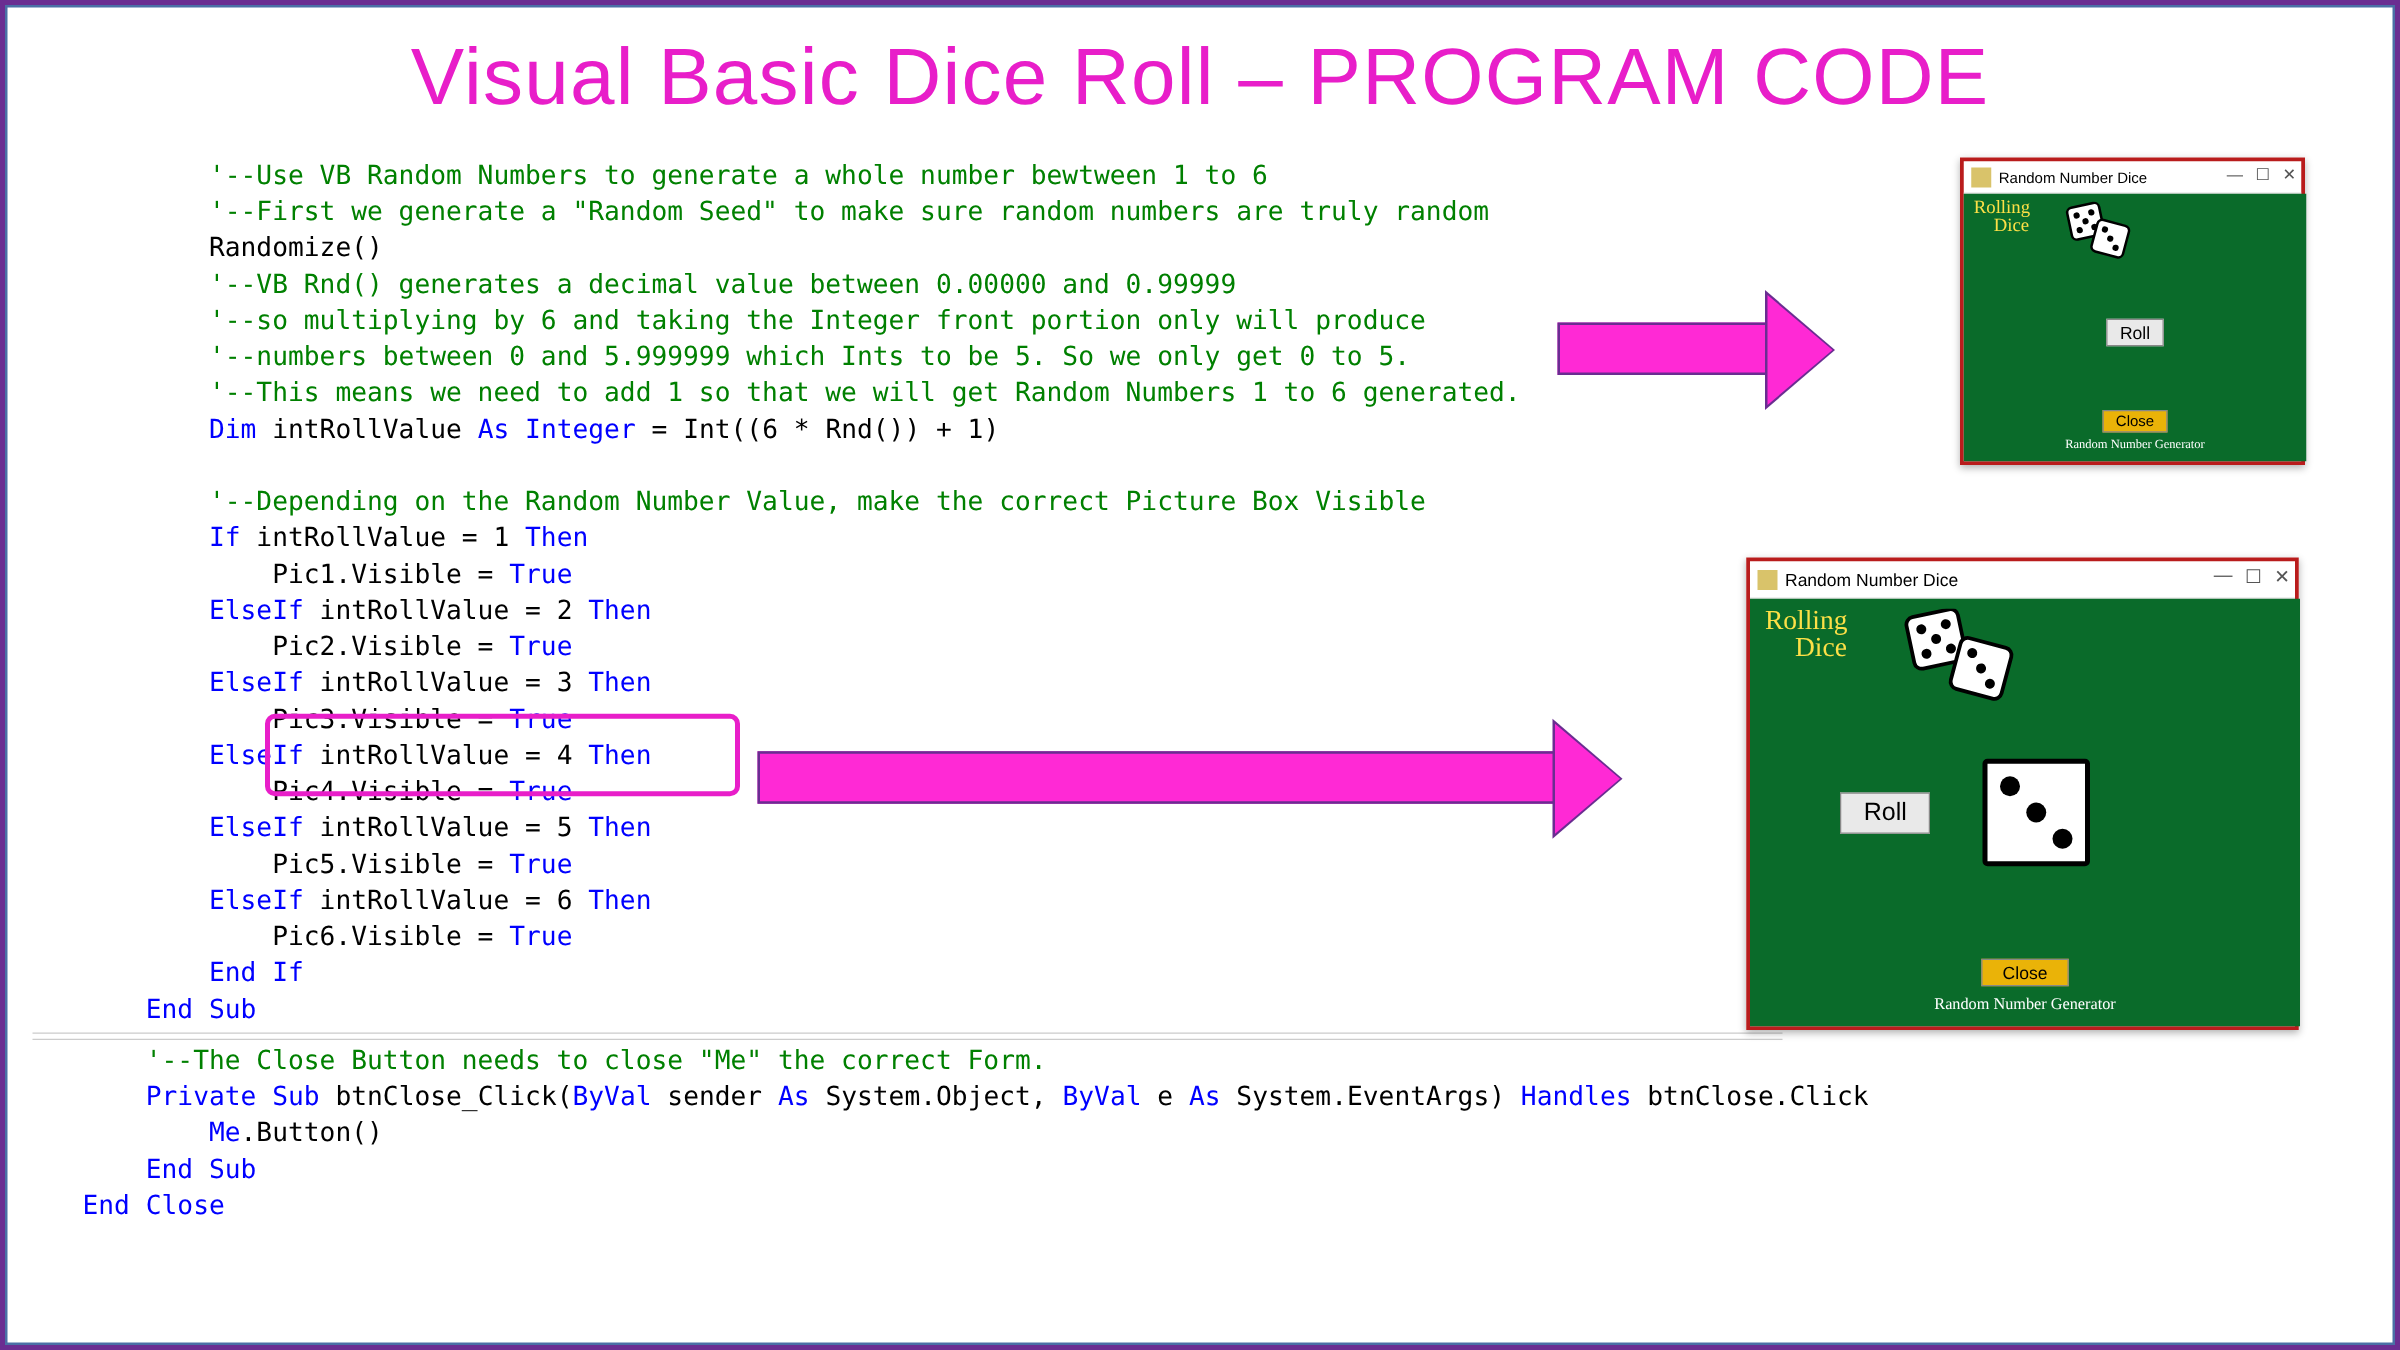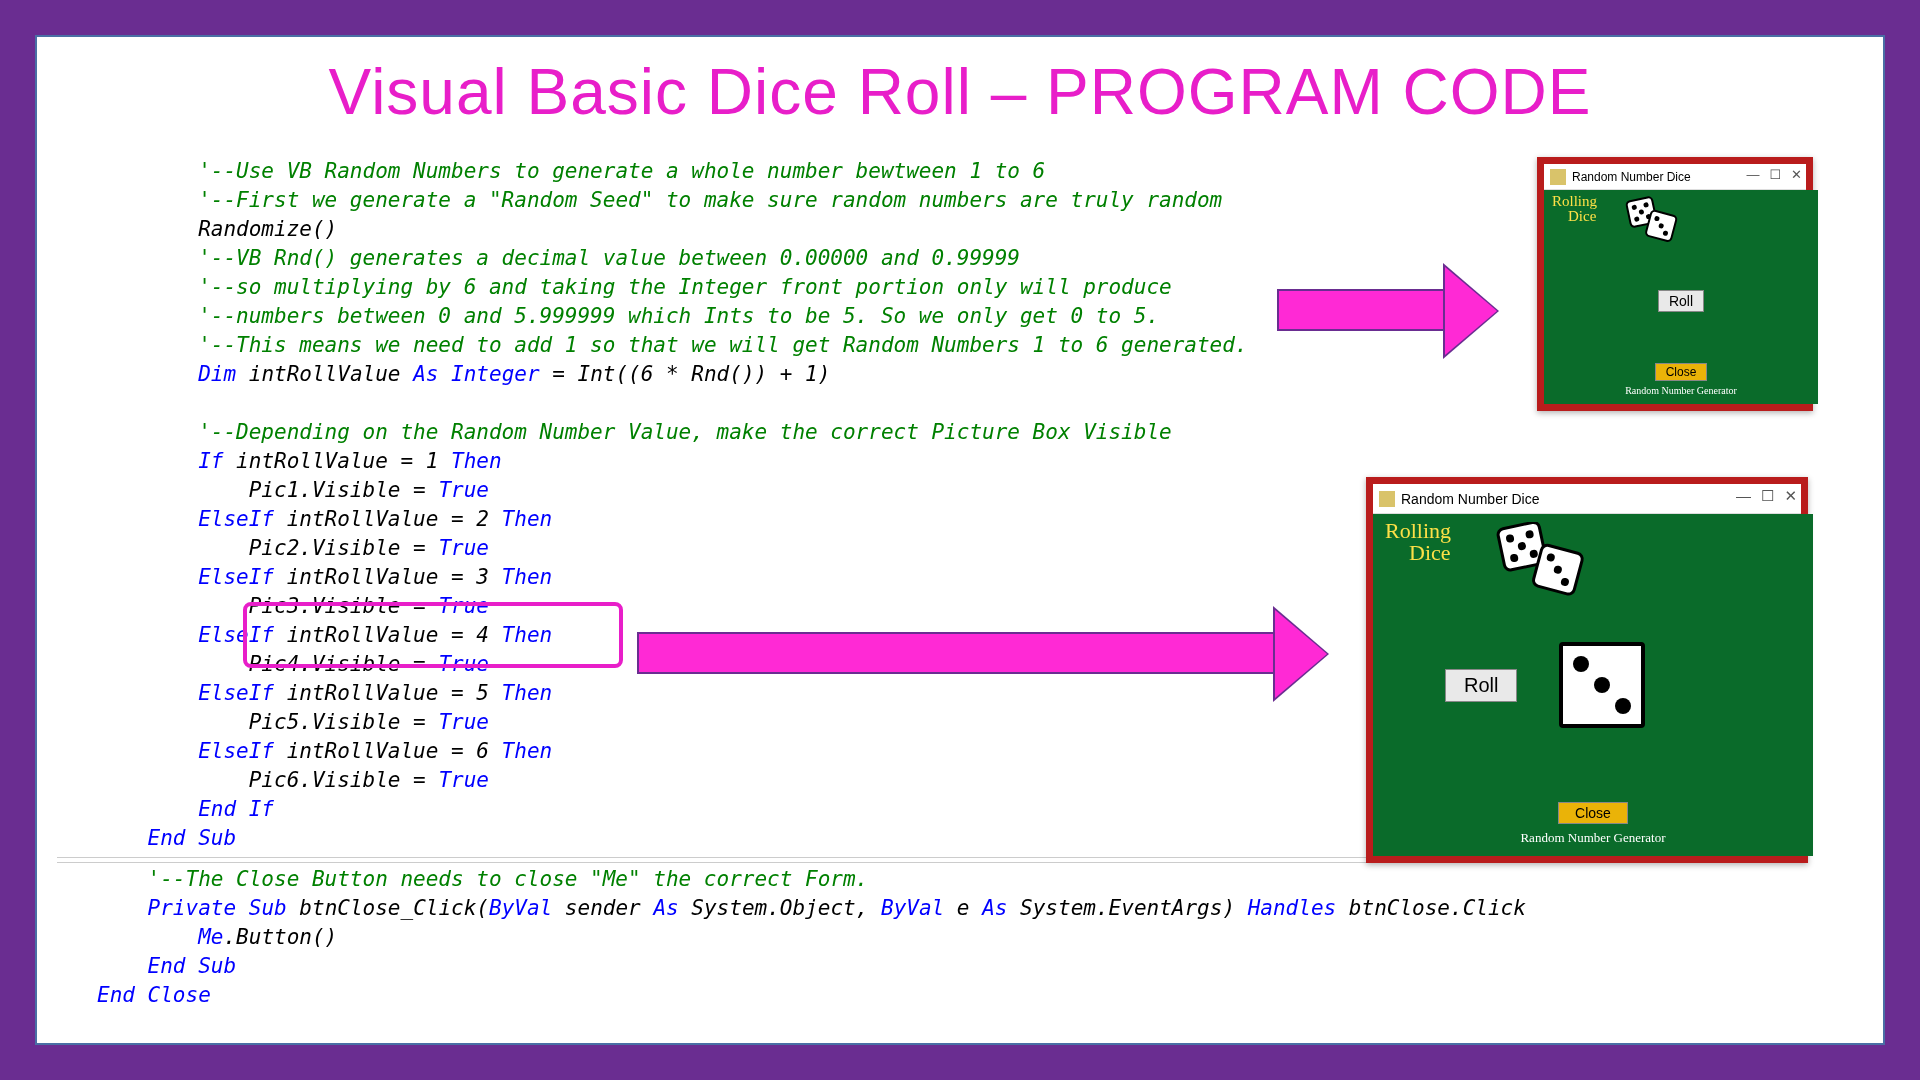--- a/index.html
+++ b/index.html
@@ -1,33 +1,33 @@
 <!DOCTYPE html>
 <html><head>
 <meta charset="utf-8">
 <style>
   * { box-sizing: border-box; margin: 0; padding: 0; }
   body { font-family: Consolas, monospace; background: #6a2d91; width: 1920px; height: 1080px; overflow: hidden; }
-  .outer { width: 1920px; height: 1080px; background: #6a2d91; padding: 35px; }
+  .outer { width: 1920px; height: 1080px; background: #6a2d91; padding: 4px; }
   .inner { width: 100%; height: 100%; background: #fff; border: 2px solid #4a6fa5; position: relative; }
   .title { font-family: "Segoe UI Light", "Segoe UI", sans-serif; font-size: 64px; color: #e81ec9; text-align: center; margin-top: 18px; font-weight: 300; letter-spacing: 1px; }
-  .code-area { position: absolute; top: 120px; left: 60px; right: 20px; bottom: 18px; font-size: 21px; line-height: 29px; font-style: italic; }
+  .code-area { position: absolute; top: 120px; left: 60px; right: 20px; bottom: 18px; font-size: 21px; line-height: 29px; }
   .code-area pre { font-family: Consolas, monospace; white-space: pre; }
   .c  { color: #008000; }
   .kw { color: #0000ff; }
   .tp { color: #000000; }
   .txt{ color: #000; }
   .hr-line { border-top: 1px solid #ccc; margin: 4px 0 4px -40px; width: 1400px; }
   .hr-line2 { border-top: 1px solid #ccc; margin: 2px 0 2px -40px; width: 1400px; }
   .highlight-box { position:absolute; border: 4px solid #e81ec9; border-radius: 8px; }
   .arrow { position: absolute; }
   .arrow-body { background: #ff29d5; border: 2px solid #6a2d91; height: 42px; position: absolute; }
   .arrow-head { position: absolute; width: 0; height: 0; border-top: 44px solid transparent; border-bottom: 44px solid transparent; border-left: 52px solid #ff29d5; }
   .arrow-head-outline { position: absolute; width: 0; height: 0; border-top: 48px solid transparent; border-bottom: 48px solid transparent; border-left: 56px solid #6a2d91; }
-  .app-window { position: absolute; background: #fff; border: 7px solid #b91c1c; box-shadow: 0 2px 6px rgba(0,0,0,0.3); font-family: "Segoe UI", sans-serif; }
+  .app-window { position: absolute; background: #fff; border: 3px solid #b91c1c; box-shadow: 0 2px 6px rgba(0,0,0,0.3); font-family: "Segoe UI", sans-serif; }
   .app-titlebar { height: 26px; display: flex; align-items: center; padding: 0 6px; font-size: 12px; border-bottom: 1px solid #ddd; position: relative; }
   .app-titlebar .ticon { width: 16px; height: 16px; background: #d9c36a; margin-right: 6px; }
   .app-titlebar .wbtns { position: absolute; right: 4px; top: 3px; display: flex; gap: 10px; font-size: 13px; color: #555; }
   .app-body { background: #0a6b2a; display: flex; flex-direction: column; align-items: center; position: relative; }
   .app-body.small { width: 274px; height: 214px; }
   .app-body.large { width: 440px; height: 342px; }
   .dice-logo { position: absolute; }
   .rolling-text { font-family: cursive; color: #fde047; font-size: 15px; line-height: 1; }
   .rolling-text.big { font-size: 22px; }
   .dot { background:#000; border-radius:50%; position:absolute; }

